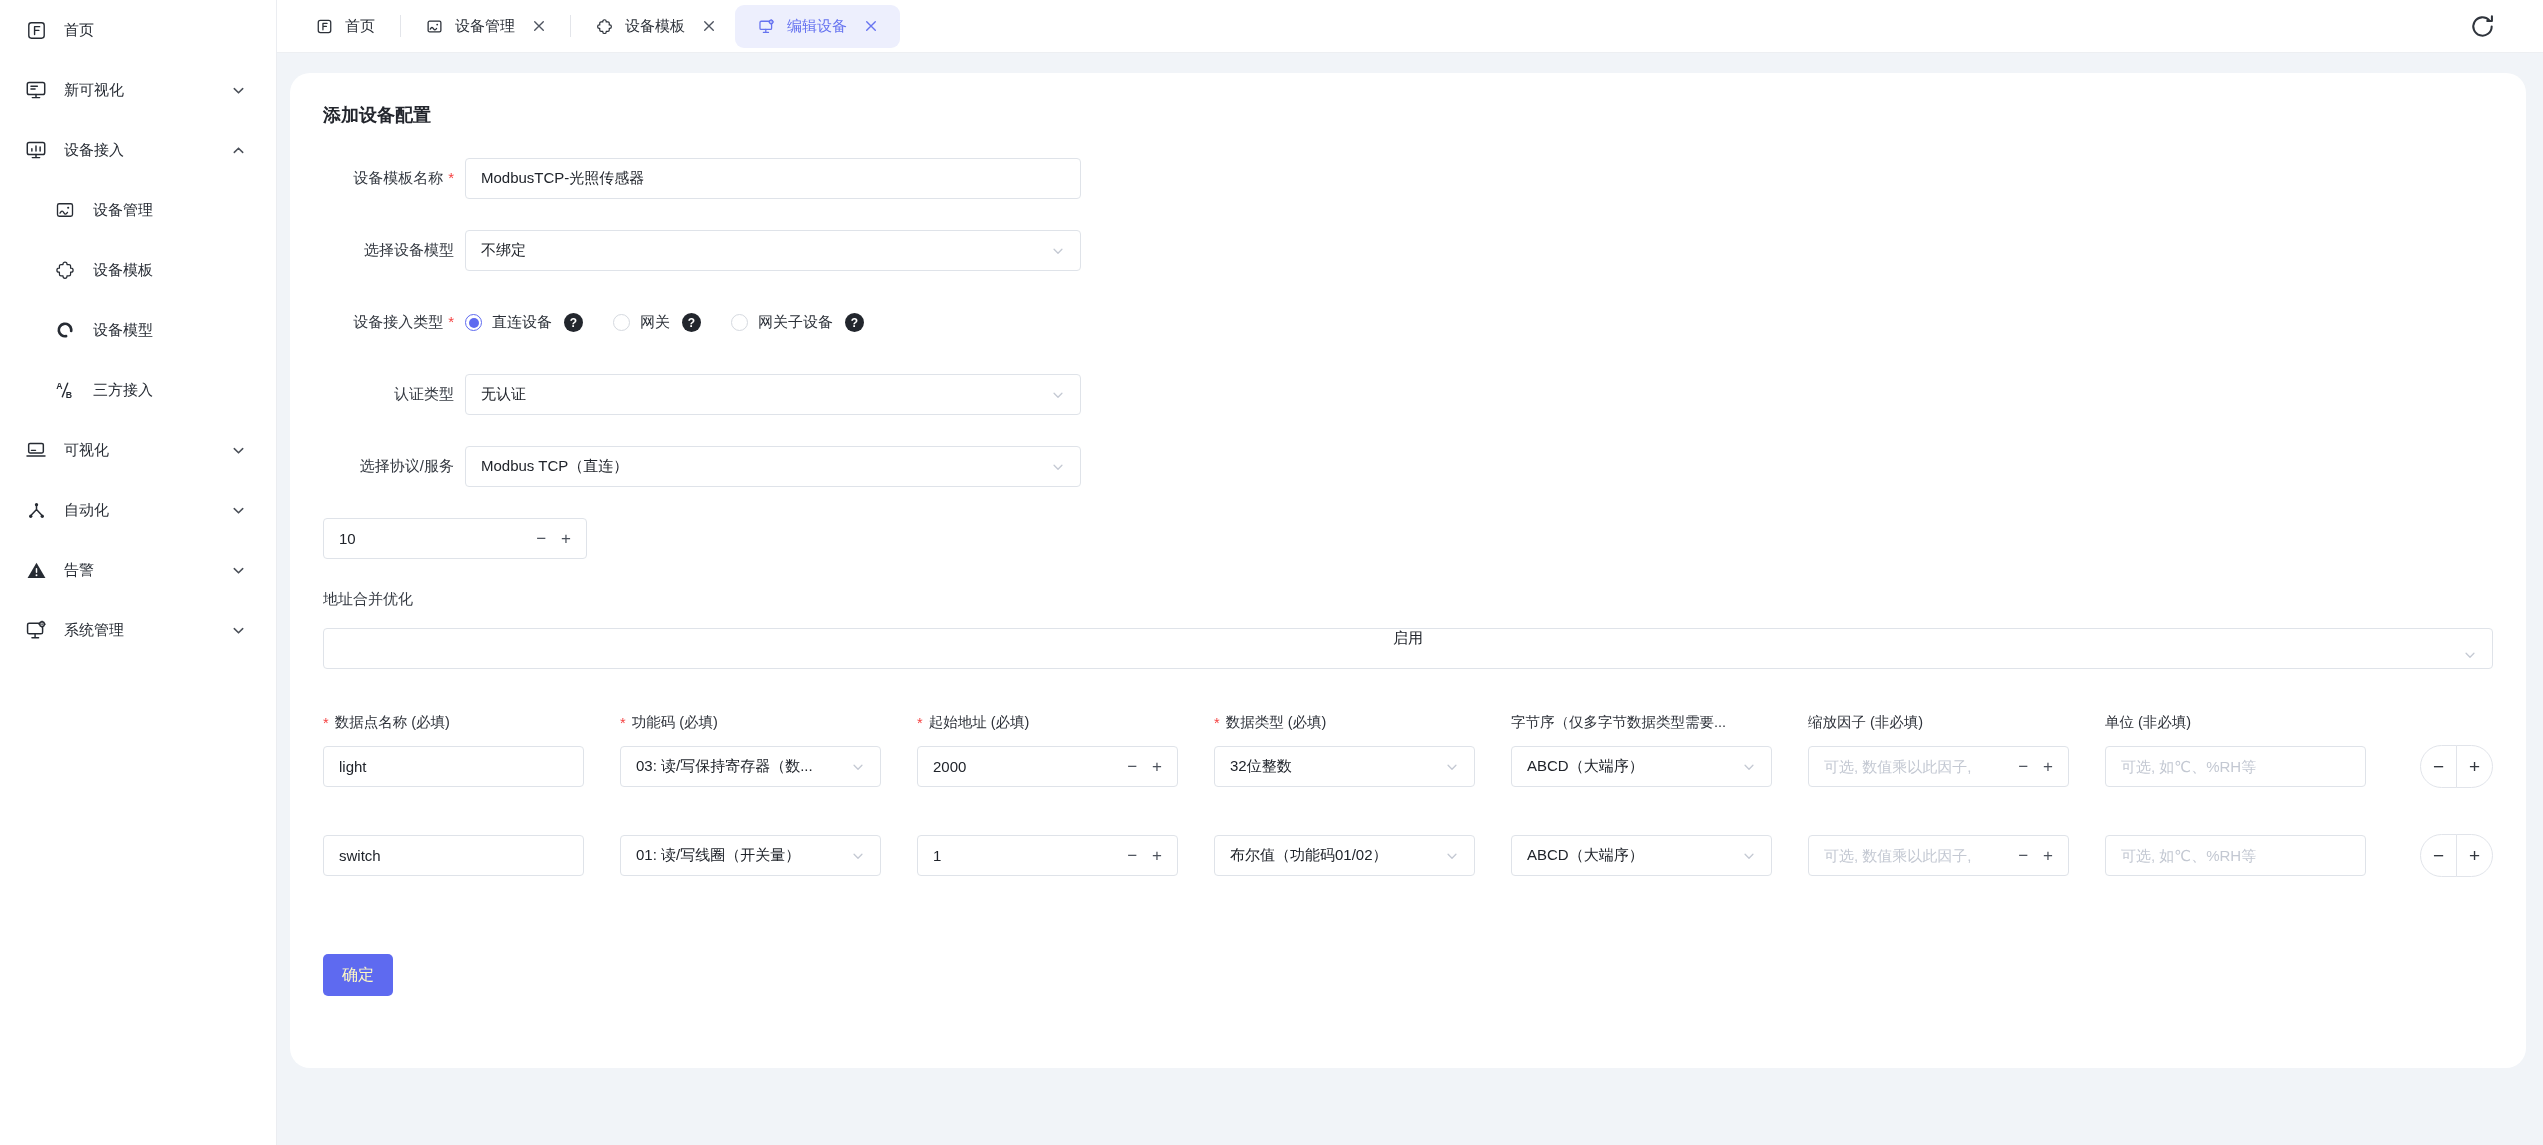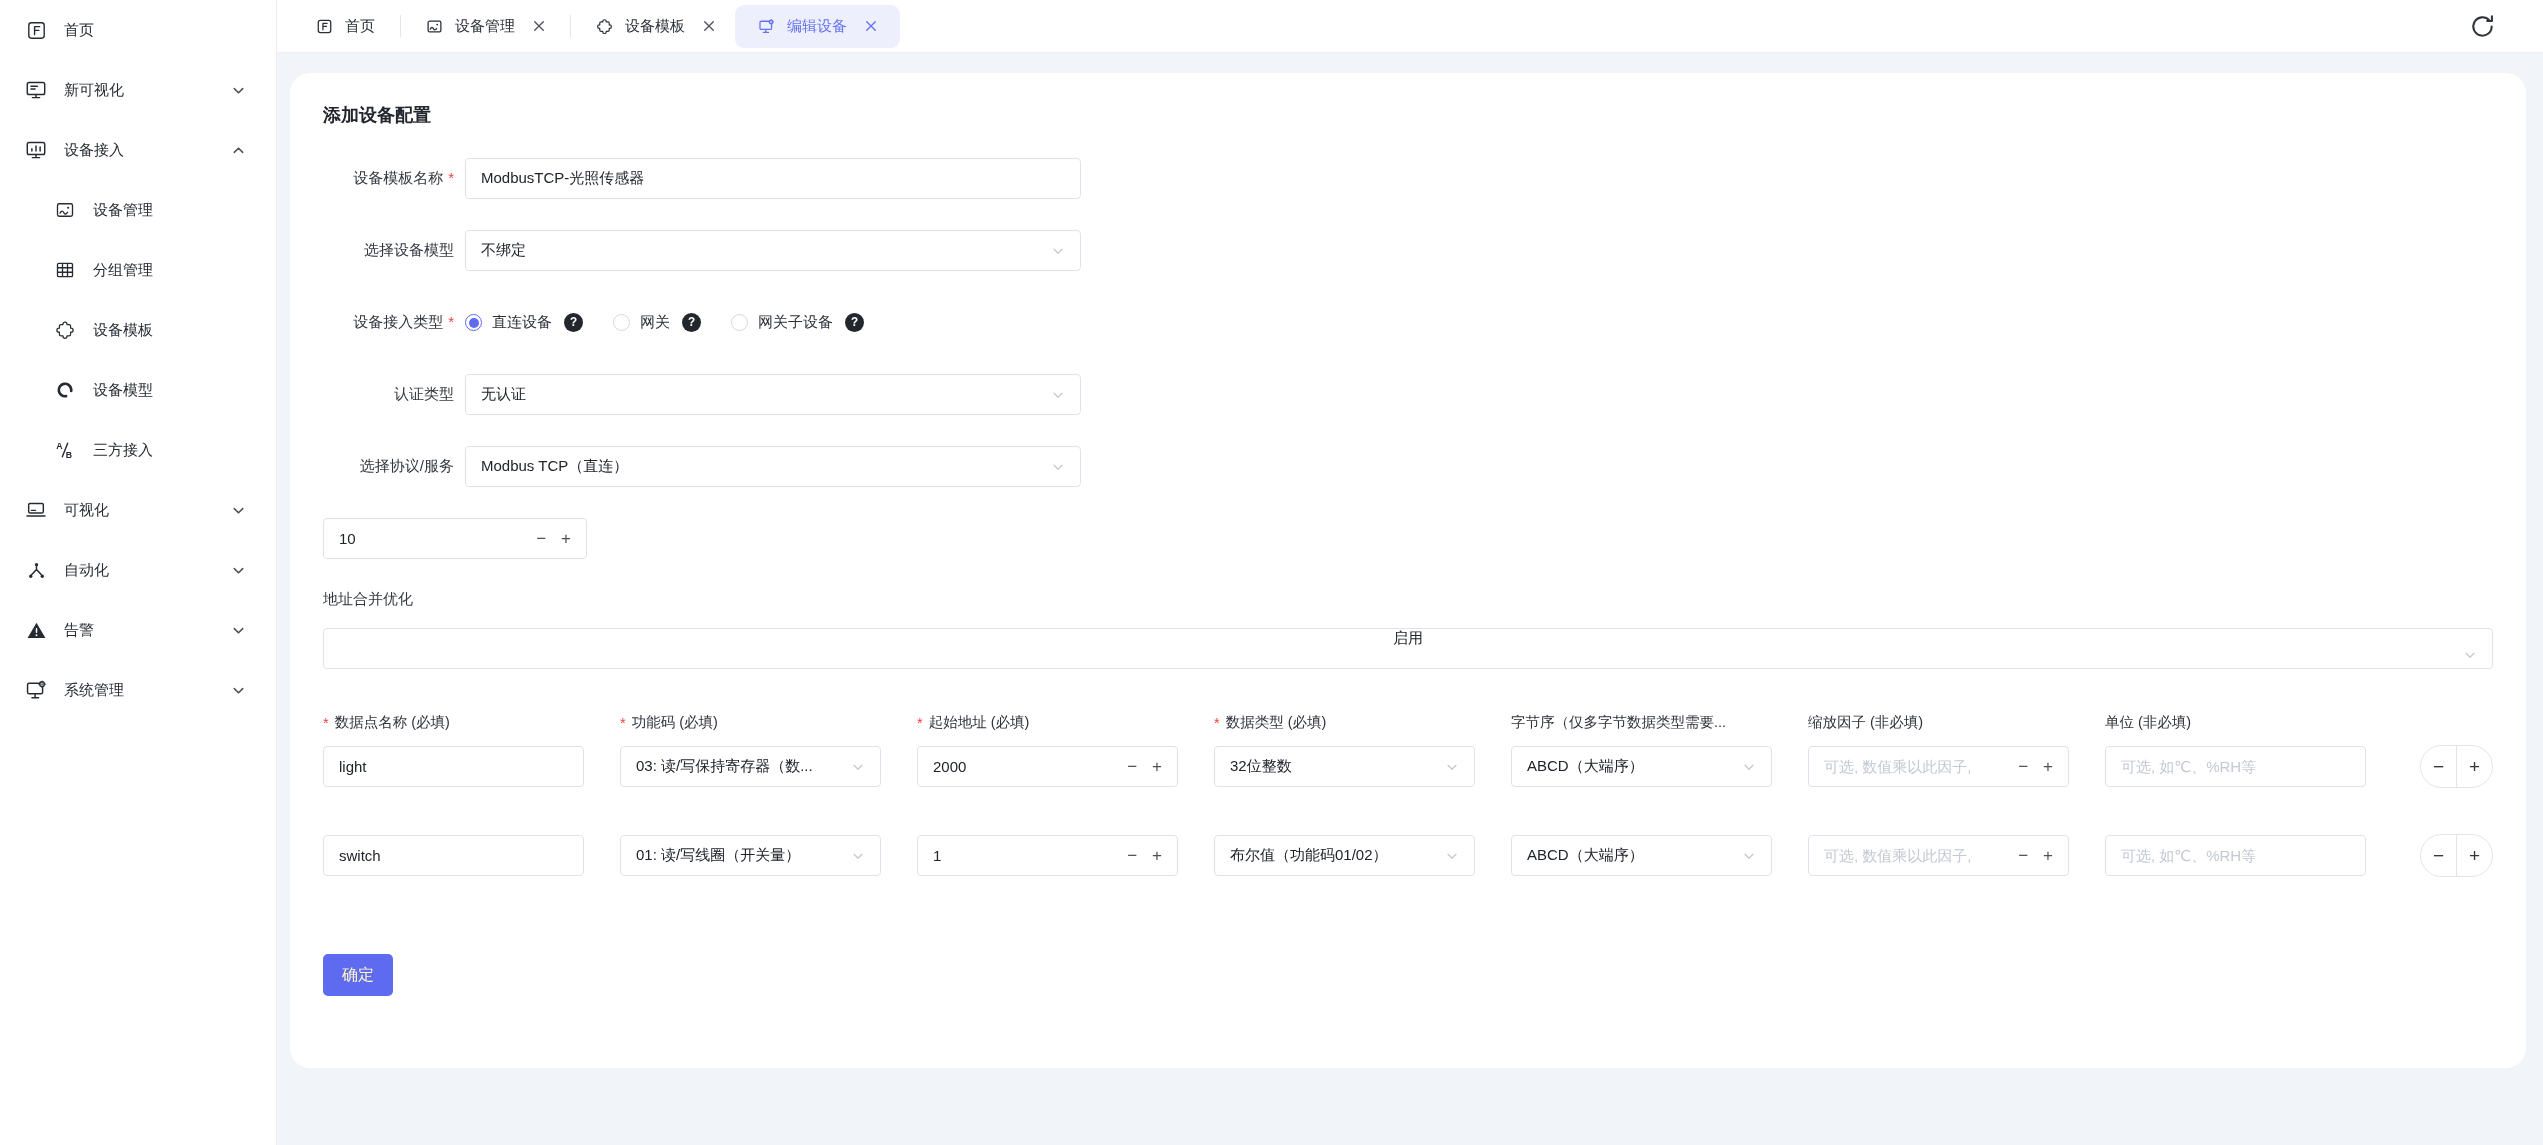--- a/index.html
+++ b/index.html
@@ -51,21 +51,21 @@
   .ctl .chev { margin-left:auto; color:#c4c9d3; display:flex; flex:none; padding-left:8px; }
   input.raw { border:none; outline:none; flex:1; min-width:0; font:inherit; color:#20242b; background:transparent; padding:0; }
   input.raw::placeholder { color:#c3c8d2; }
   .w-input { width:616px; }
   .w-num { width:264px; }
   .w-full { width:100%; }
   .stepper { display:flex; gap:15px; margin-left:auto; padding-left:6px; color:#4b515b; font-size:17px; flex:none; }
   .stepper span { cursor:pointer; line-height:1; }
 
   
-  .radio-row { display:flex; align-items:center; height:41px;font-family:Liberation Mono, monospace; }
+  .radio-row { display:flex; align-items:center; height:41px; }
   .radio-group { display:flex; align-items:center; margin-right:30px; cursor:pointer; }
   .radio-circle { width:17px; height:17px; border-radius:50%; border:1.5px solid #d5d9df; background:#fff; flex:none; }
   .radio-circle.on { border:1.5px solid #5e6af0; position:relative; }
   .radio-circle.on::after { content:""; position:absolute; inset:2.5px; border-radius:50%; background:#5e6af0; }
   .radio-label { font-size:15px; color:#2b3038; margin:0 12px 0 10px; }
   .help { width:19px; height:19px; border-radius:50%; background:#22262d; color:#fff; font-size:12px; font-weight:700;
     display:flex; align-items:center; justify-content:center; flex:none; cursor:pointer; }
 
   
   .sec-label { font-size:15px; color:#333840; margin-bottom:19px; }
@@ -138,29 +138,20 @@
       <span class="sb-icon">
         <svg width="20" height="20" viewBox="0 0 24 24" fill="none" stroke="currentColor" stroke-width="1.6" stroke-linecap="round" stroke-linejoin="round">
             <rect x="3" y="4.5" width="18" height="15" rx="2"></rect>
             <circle cx="15.8" cy="9.3" r="1.3" fill="currentColor" stroke="none"></circle>
             <path d="M6 15.8c1.9-3.1 3.1-3.1 4.7-.4 1.3 2.2 2.5 2 4.3-.6"></path>
           </svg>
       </span>
       <span class="sb-label">设备管理</span>
     </div>
 
-    <div class="sb-item sub">
-      <span class="sb-icon">
-        <svg width="20" height="20" viewBox="0 0 24 24" fill="none" stroke="currentColor" stroke-width="1.6" stroke-linejoin="round">
-            <rect x="3" y="4" width="18" height="16" rx="1.5"></rect>
-            <path d="M3 9.3h18M3 14.7h18M9 4v16M15 4v16"></path>
-          </svg>
-      </span>
-      <span class="sb-label">分组管理</span>
-    </div>
 
     <div class="sb-item sub">
       <span class="sb-icon">
         <svg width="20" height="20" viewBox="0 0 24 24" fill="none" stroke="currentColor" stroke-width="1.5" stroke-linejoin="round">
             <path d="M9.6 4.8c0-1.3 1.05-2.3 2.4-2.3s2.4 1 2.4 2.3V5.5h2.4a1.9 1.9 0 0 1 1.9 1.9v2.4h.7c1.3 0 2.3 1.05 2.3 2.4s-1 2.4-2.3 2.4h-.7v2.4a1.9 1.9 0 0 1-1.9 1.9h-2.4v.7c0 1.3-1.05 2.3-2.4 2.3s-2.4-1-2.4-2.3v-.7H7.2a1.9 1.9 0 0 1-1.9-1.9v-2.4h-.7c-1.3 0-2.3-1.05-2.3-2.4s1-2.4 2.3-2.4h.7V7.4a1.9 1.9 0 0 1 1.9-1.9h2.4z"></path>
           </svg>
       </span>
       <span class="sb-label">设备模板</span>
     </div>
 

